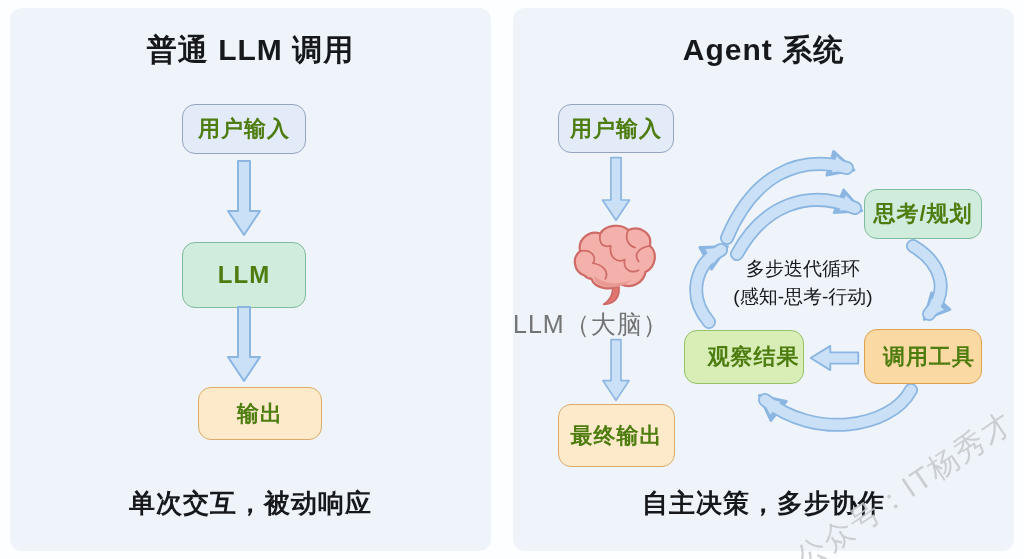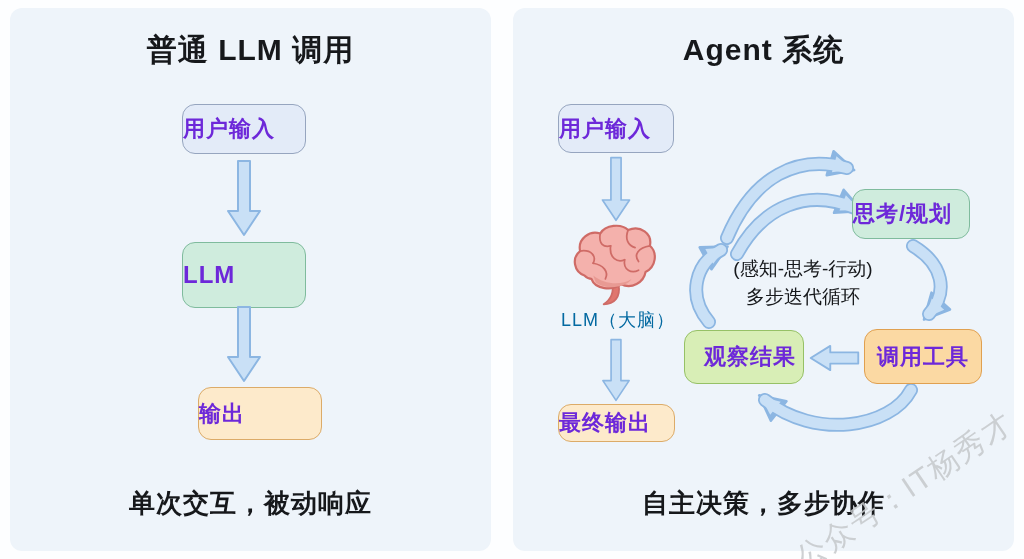--- a/index.html
+++ b/index.html
@@ -15,38 +15,38 @@
     background:#eef4fa; border-radius:12px;
   }
   .panel-left  { left:10px;  width:481px; }
   .panel-right { left:513px; width:501px; }
   .panel-title {
     position:absolute; top:22px; left:0; width:100%;
     text-align:center; font-size:30px; font-weight:bold; color:#16181b;
     letter-spacing:1px;
   }
   .node {
-    position:absolute; display:flex; align-items:center; 
-    border-radius:13px; font-size:22px; font-weight:bold; color:#6d28d9;
+    position:absolute; display:flex; align-items:center; justify-content:center;
+    border-radius:13px; font-size:22px; font-weight:bold; color:#4d7c0f;
     letter-spacing:1px;
   }
   .node-blue   { background:#e3ebf8; border:1.6px solid #96a5bf; }
   .node-teal   { background:#cfecdd; border:1.6px solid #7fbb9d; }
   .node-orangeL{ background:#fdeacb; border:1.6px solid #dcab68; }
   .node-orange { background:#fbd9a3; border:1.6px solid #e0a050;padding-left:12px; }
   .node-green  { background:#d8eeb6; border:1.6px solid #96c166;padding-left:19px; }
   .caption {
     position:absolute; top:478px; left:0; width:100%;
     text-align:center; font-size:26px; font-weight:bold; color:#16181b;
     letter-spacing:1px;
   }
   .arrow-abs { position:absolute; }
   .llm-brain-label {
     position:absolute; left:0; top:300px; width:210px;
-    text-align:center; font-size:18px; color:#0369a1; letter-spacing:1px;
+    text-align:left; font-size:25px; color:#737373; letter-spacing:1px;
   }
   .loop-note {
     position:absolute; left:198px; top:247px; width:184px;
     text-align:center; font-size:19px; color:#16181b; line-height:1.45;
   }
   .overlay { position:absolute; left:0; top:0; width:501px; height:543px; }
   .watermark {
     position:absolute; left:772px; top:452px; width:320px;
     transform:rotate(-34deg); transform-origin:center;
     font-size:30px; color:#c6c9cc; letter-spacing:2px; opacity:.85;
@@ -143,41 +143,41 @@
       <path d="M66,44 C64,56 74,60 82,56"></path>
     </g>
   </svg>
 
   <div class="llm-brain-label">LLM（大脑）</div>
 
   <svg class="arrow-abs" style="left:85px; top:330px;" width="36" height="64" viewBox="0 0 36 78">
     <polygon points="12,2 24,2 24,52 34,52 18,76 2,52 12,52" fill="#c9e0f6" stroke="#8cb6e2" stroke-width="2" stroke-linejoin="round"></polygon>
   </svg>
 
-  <div class="node node-orangeL" style="left:45px; top:396px; width:117px; height:38px;">
+  <div class="node node-orangeL" style="left:45px; top:396px; width:117px; height:63px;">
     <span>最终输出</span>
   </div>
 
-  <div class="node node-teal" style="left:339px; top:181px; width:118px; height:50px;">
+  <div class="node node-teal" style="left:351px; top:181px; width:118px; height:50px;">
     <span>思考/规划</span>
   </div>
 
   <div class="node node-orange" style="left:351px; top:321px; width:118px; height:55px;">
     <span>调用工具</span>
   </div>
 
   <div class="node node-green" style="left:171px; top:322px; width:120px; height:54px;">
     <span>观察结果</span>
   </div>
 
   <svg class="arrow-abs" style="left:294px; top:336px;" width="54" height="28" viewBox="0 0 56 30">
     <polygon points="54,9 54,21 24,21 24,28 3,15 24,2 24,9" fill="#c9e0f6" stroke="#8cb6e2" stroke-width="2" stroke-linejoin="round"></polygon>
   </svg>
 
   <div class="loop-note">
+    <div>多步迭代循环</div>
     <div>(感知-思考-行动)</div>
-    <div>多步迭代循环</div>
   </div>
 
   <div class="caption">自主决策，多步协作</div>
 </div>
 
 <div class="watermark">公众号：IT杨秀才</div>
 
 </body></html>

